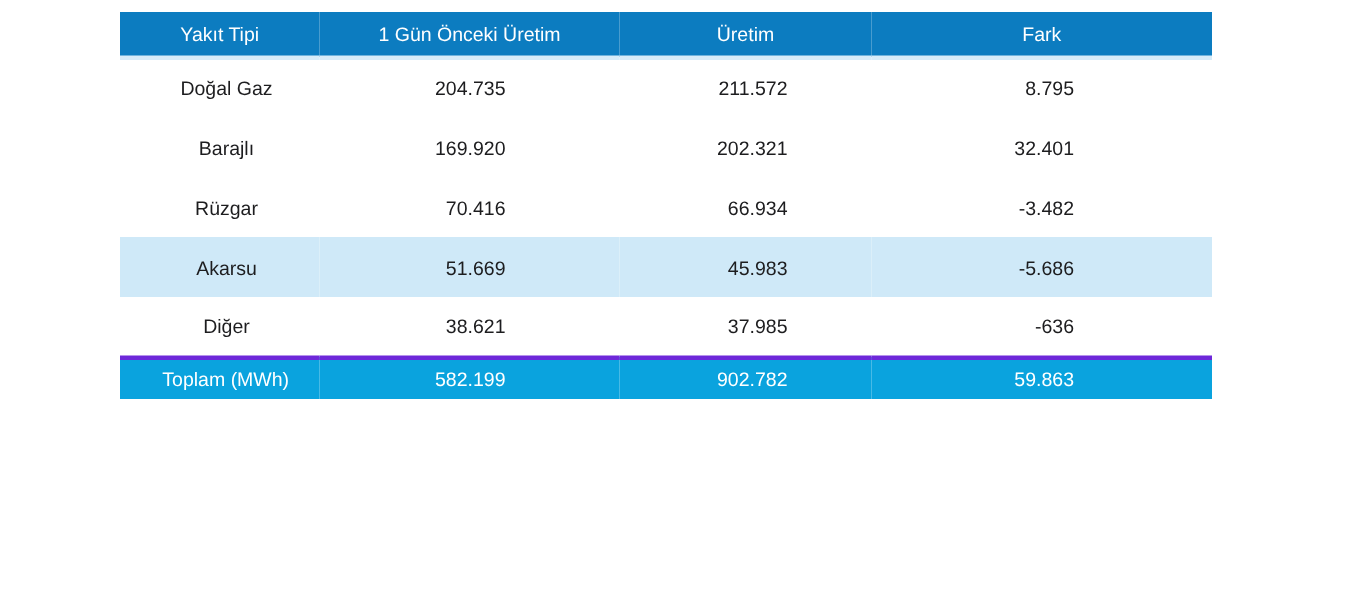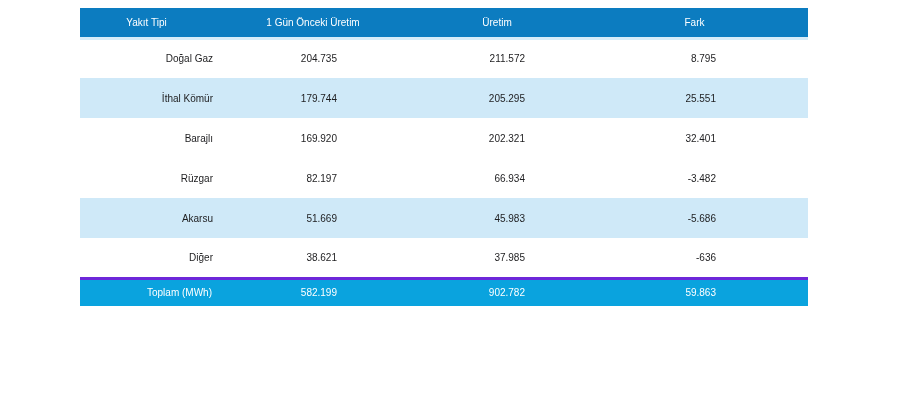--- a/index.html
+++ b/index.html
@@ -12,21 +12,21 @@
   html,body{margin:0;padding:0;background:#ffffff;}
   body{
     width:898px;height:402px;
     font-family:"Liberation Sans", sans-serif;
     position:relative;
   }
   .page{position:relative;width:898px;height:402px;background:#fff;overflow:hidden;}
   table.prod{
     position:absolute;left:80px;top:8px;width:728px;
     border-collapse:collapse;table-layout:fixed;
-    font-size:10px;
+    font-size:13px;
   }
   col.c1{width:133px;}
   col.c2{width:200px;}
   col.c3{width:168px;}
   col.c4{width:227px;}
   thead th{
     background:var(--header-bg);
     color:#ffffff;
     font-weight:normal;
     height:30px;
@@ -34,21 +34,21 @@
     border-bottom:3px solid #d6ecf9;
     padding:0;
   }
   tbody td{
     height:40px;
     color:var(--body-text);
     padding:0;
     background:#ffffff;
   }
   tbody tr.stripe td{background:var(--stripe-bg);}
-  tbody td.fuel, tfoot td.fuel{text-align:right;padding-left:9px;margin-top:44px;}
+  tbody td.fuel, tfoot td.fuel{text-align:center;padding-left:9px;margin-top:44px;}
   tbody td.prev, tfoot td.prev{text-align:right;padding-right:76px;}
   tbody td.cur,  tfoot td.cur {text-align:right;padding-right:56px;}
   tbody td.diff, tfoot td.diff{text-align:right;padding-right:92px;}
   tfoot td{
     background:var(--footer-bg);
     color:#ffffff;
     height:28px;
     padding-top:0;padding-bottom:0;
     border-top:3px solid #6d28d9;
   }
@@ -73,38 +73,32 @@
       </tr>
     </thead>
     <tbody id="table-body">
   <tr>
     <td class="fuel">Doğal Gaz</td>
     <td class="prev">204.735</td>
     <td class="cur">211.572</td>
     <td class="diff">8.795</td>
   </tr>
 
-  <tr class="stripe">
-    <td class="fuel">İthal Kömür</td>
-    <td class="prev">179.744</td>
-    <td class="cur">205.295</td>
-    <td class="diff">25.551</td>
-  </tr>
 
   <tr>
     <td class="fuel">Barajlı</td>
     <td class="prev">169.920</td>
     <td class="cur">202.321</td>
     <td class="diff">32.401</td>
   </tr>
 
 
   <tr>
     <td class="fuel">Rüzgar</td>
-    <td class="prev">82.197</td>
+    <td class="prev">70.416</td>
     <td class="cur">66.934</td>
     <td class="diff">-3.482</td>
   </tr>
 
   <tr class="stripe">
     <td class="fuel">Akarsu</td>
     <td class="prev">51.669</td>
     <td class="cur">45.983</td>
     <td class="diff">-5.686</td>
   </tr>

